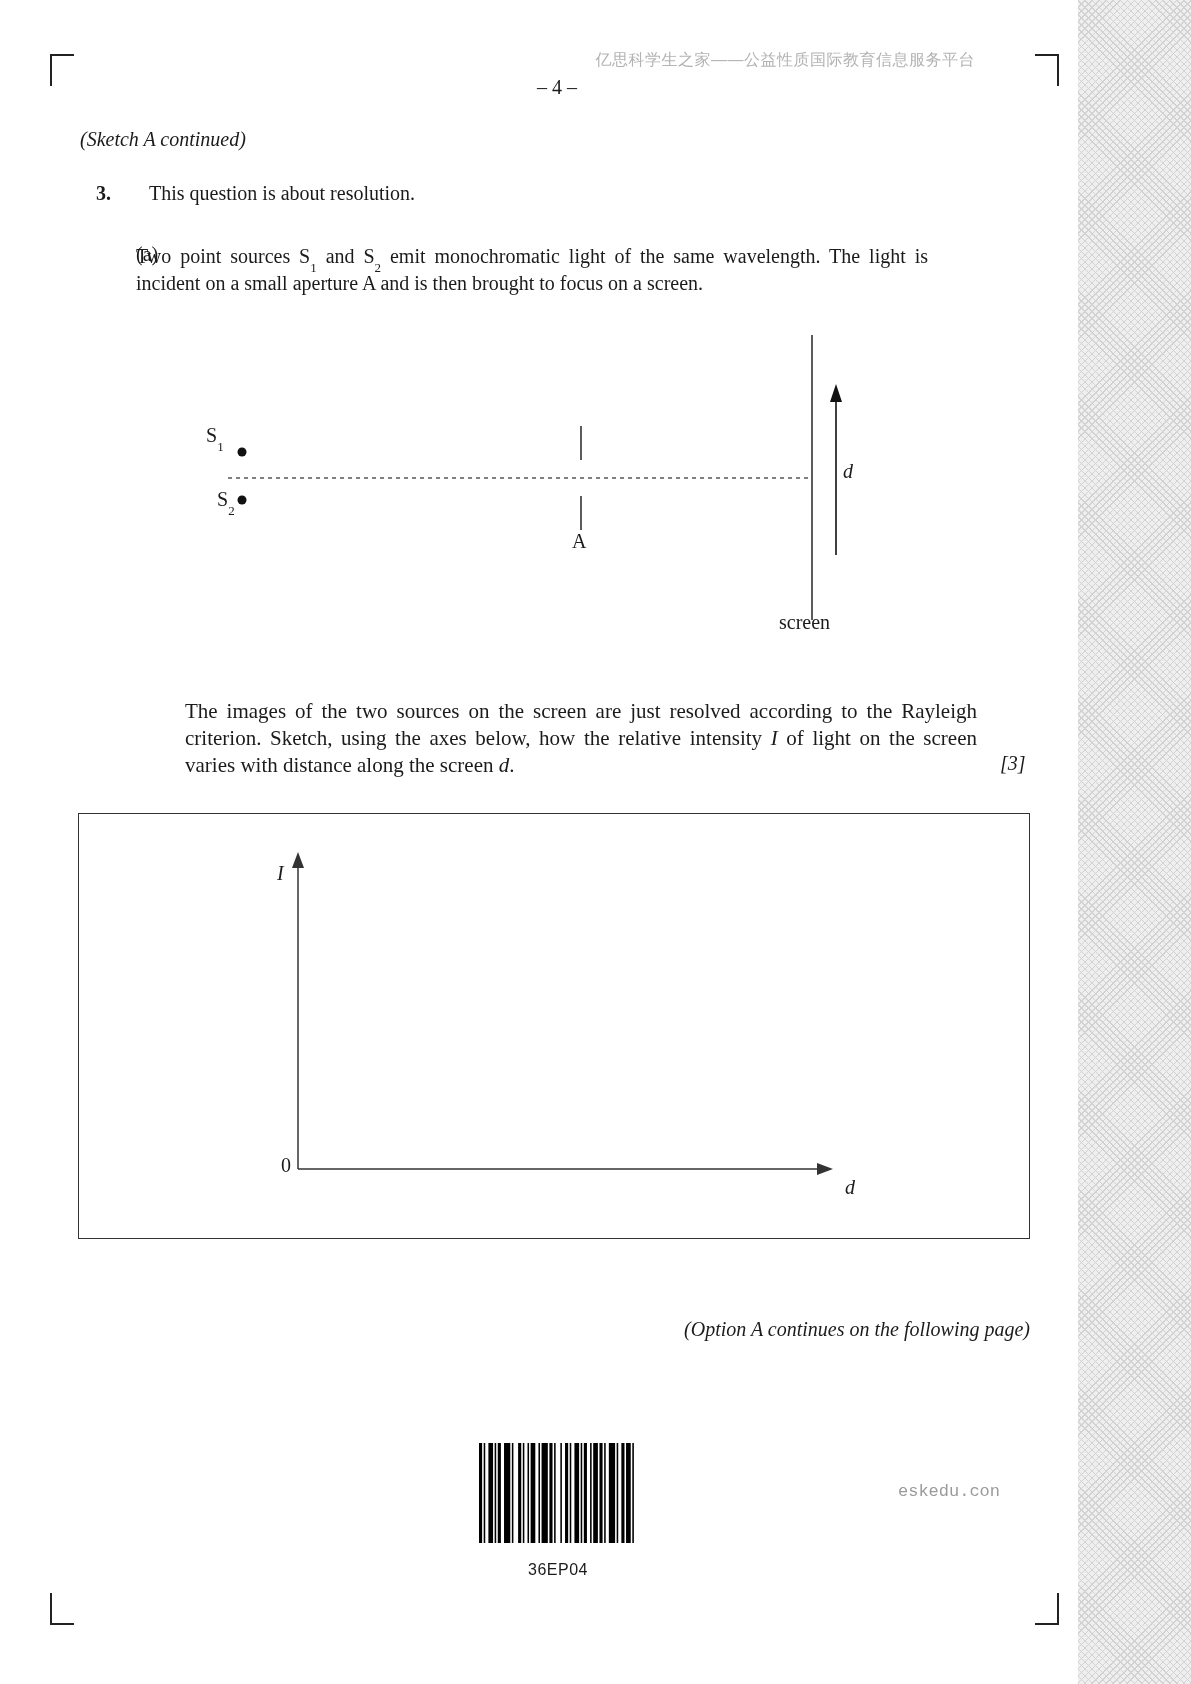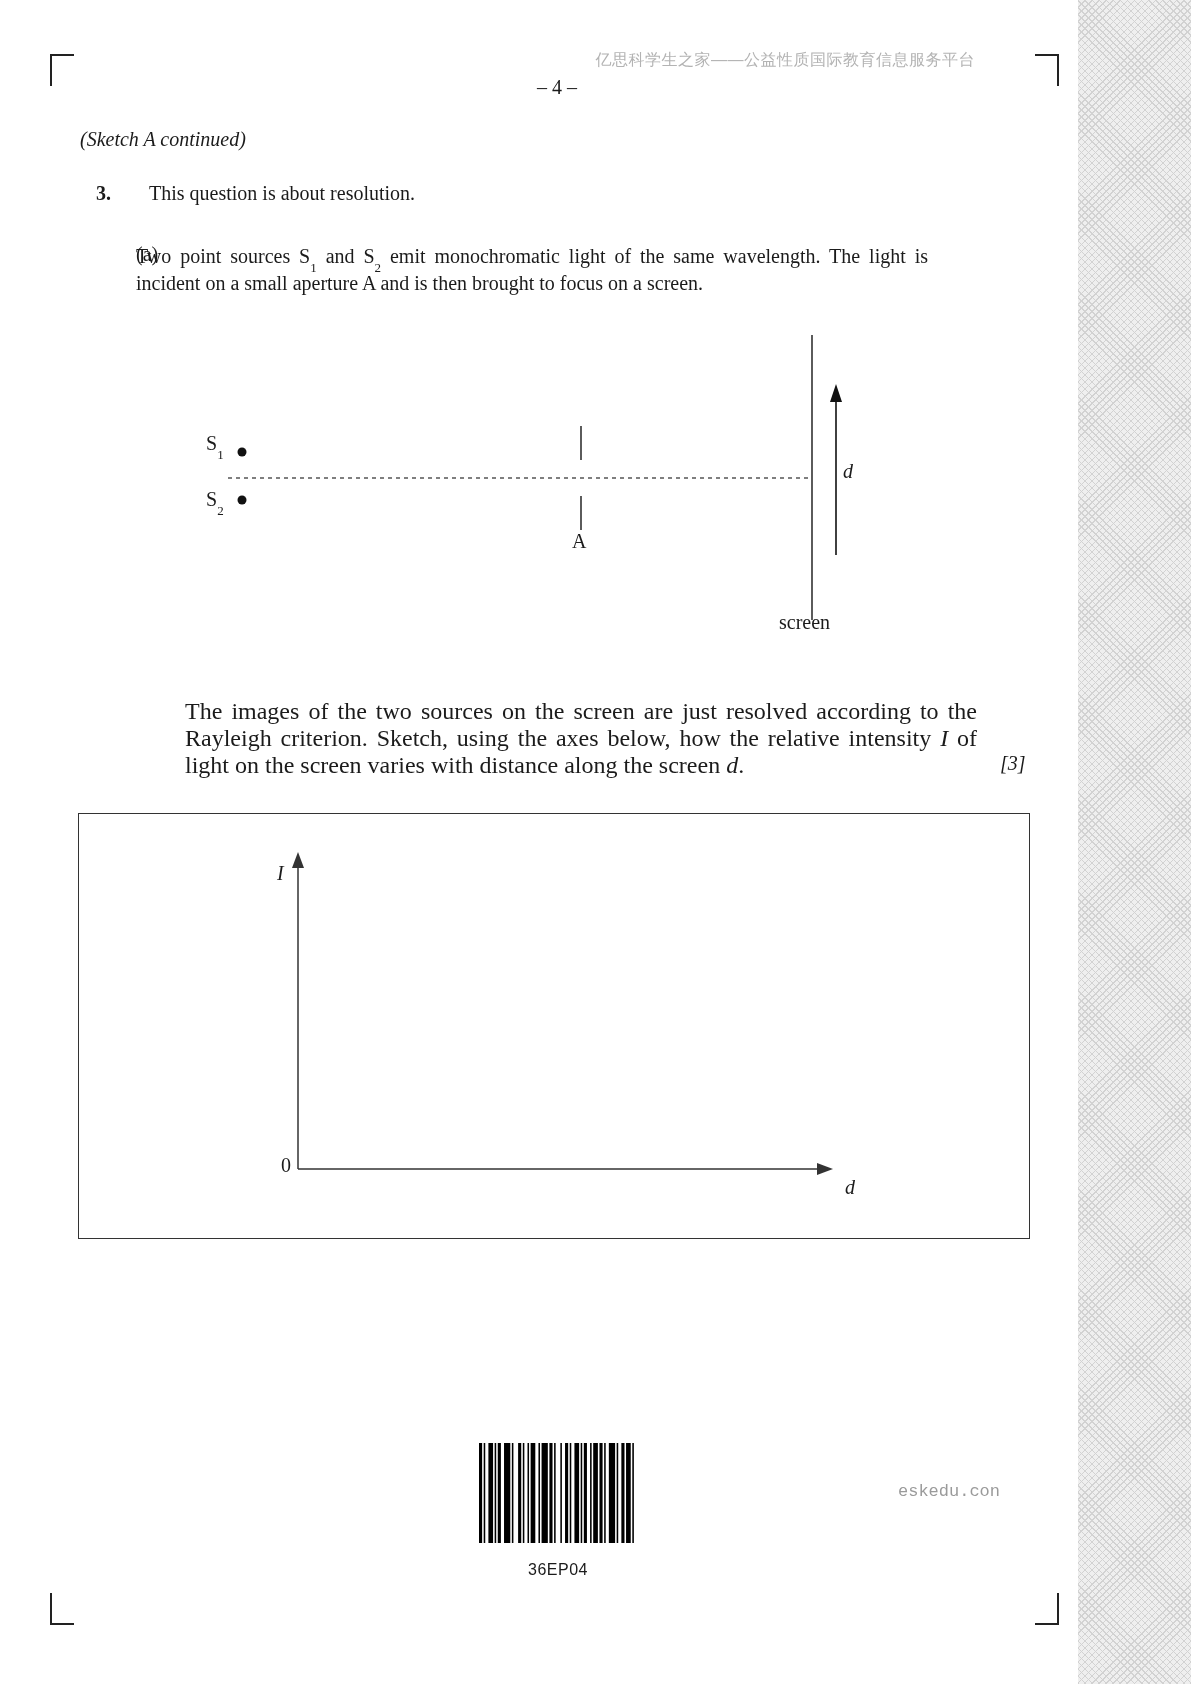--- a/index.html
+++ b/index.html
@@ -47,29 +47,29 @@
   .q-num{font-weight:bold;display:inline-block;width:53px;}
   .part-a{position:absolute;top:243px;left:136px;width:845px;font-size:20px;}
   .part-label{position:absolute;left:0;top:0;}
   .part-text{width:792px;text-align:justify;line-height:27px;}
   sub.s{font-size:13px;position:relative;top:4px;line-height:0;}
 
   
   .diagram{position:absolute;left:0;top:320px;width:1080px;height:345px;}
   .diagram svg{position:absolute;left:0;top:0;}
   .dlabel{position:absolute;font-size:20px;}
-  .dlabel.s1{left:206px;top:112px;}
-  .dlabel.s2{left:206px;top:168px;}
+  .dlabel.s1{left:206px;top:104px;}
+  .dlabel.s2{left:217px;top:168px;}
   .dlabel.ap{left:572px;top:210px;}
   .dlabel.dd{left:843px;top:140px;font-style:italic;}
   .dlabel.scr{left:779px;top:291px;}
 
   
   .prompt{position:absolute;top:698px;left:185px;width:792px;
-    font-size:24px;line-height:27px;text-align:justify;}
+    font-size:21px;line-height:27px;text-align:justify;}
   .marks{position:absolute;top:752px;left:1000px;font-size:20px;font-style:italic;}
 
   
   .graph-box{
     position:absolute;left:78px;top:813px;width:950px;height:424px;
     border:1.5px solid #333;
   }
   .graph-box svg{position:absolute;left:0;top:0;}
   .glabel{position:absolute;font-size:20px;}
   .glabel.i{left:198px;top:48px;font-style:italic;}
@@ -148,20 +148,21 @@
       <polygon points="219,38 213,54 225,54" fill="#333"></polygon>
 
       <line x1="219" y1="355" x2="740" y2="355" stroke="#333" stroke-width="1.5"></line>
       <polygon points="754,355 738,349 738,361" fill="#333"></polygon>
     </svg>
     <span class="glabel i">I</span>
     <span class="glabel zero">0</span>
     <span class="glabel d">d</span>
   </div>
 
+  <div class="continues">(Option A continues on the following page)</div>
 
   <div class="barcode-wrap">
     <svg class="barcode" id="barcode-svg" width="158" height="100" viewBox="0 0 158 100">
         <rect x="0.00" y="0" width="3.13" height="100" fill="#000"></rect>
         <rect x="4.69" y="0" width="1.56" height="100" fill="#000"></rect>
         <rect x="9.39" y="0" width="4.69" height="100" fill="#000"></rect>
         <rect x="15.64" y="0" width="1.56" height="100" fill="#000"></rect>
         <rect x="18.77" y="0" width="3.13" height="100" fill="#000"></rect>
         <rect x="25.03" y="0" width="6.26" height="100" fill="#000"></rect>
         <rect x="32.85" y="0" width="1.56" height="100" fill="#000"></rect>

